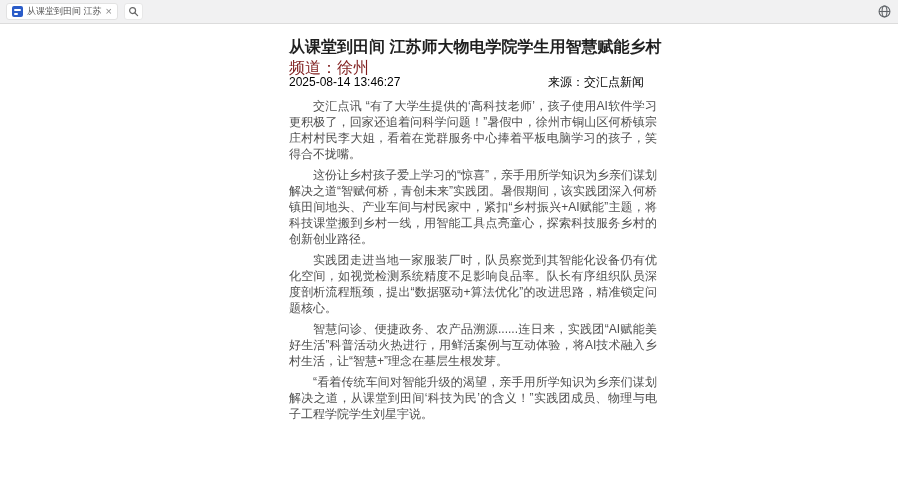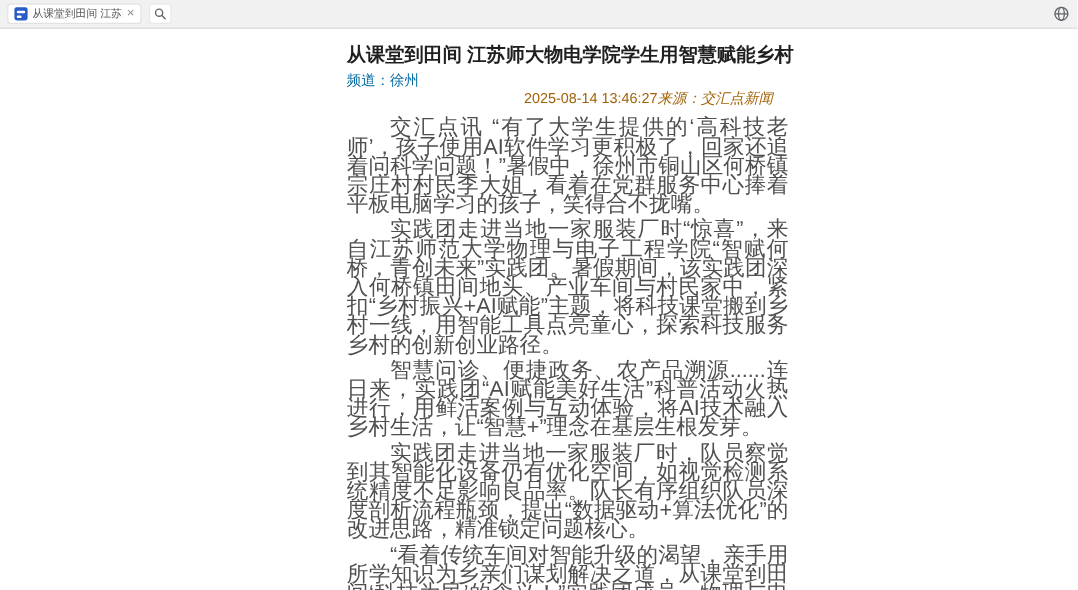--- a/index.html
+++ b/index.html
@@ -86,37 +86,37 @@
   .article-title {
     margin: 13px 0 0;
     font-size: 16px;
     line-height: 20px;
     font-weight: 700;
     color: #1f1f1f;
     white-space: nowrap;
   }
   .channel {
     margin-top: 4px;
-    font-size: 12px;
+    font-size: 16px;
     line-height: 13px;
-    color: #0369a1;
+    color: #7f1d1d;
   }
   .meta-row {
     display: flex;
-    justify-content: flex-end;
+    justify-content: space-between;
     margin-top: 2px;
     font-size: 12px;
     line-height: 13px;
-    color: #a16207;
+    color: #000000;
   }
-  .meta-row .source { margin-right: 13px; font-style: italic; }
+  .meta-row .source { margin-right: 13px; }
   .article { margin-top: 9px; }
   .article p {
     margin: 0 0 5px;
-    font-size: 18px;
+    font-size: 12px;
     line-height: 16px;
     color: #4f4f4f;
     text-align: justify;
     text-indent: 2em;
   }
 </style>
 </head>
 <body>
 
 <div class="tabbar">
@@ -145,19 +145,19 @@
 
 <div class="page">
   <h1 class="article-title">从课堂到田间 江苏师大物电学院学生用智慧赋能乡村</h1>
   <div class="channel">频道：徐州</div>
   <div class="meta-row">
     <span>2025-08-14 13:46:27</span>
     <span class="source">来源：交汇点新闻</span>
   </div>
   <div class="article">
     <p>交汇点讯 “有了大学生提供的‘高科技老师’，孩子使用AI软件学习更积极了，回家还追着问科学问题！”暑假中，徐州市铜山区何桥镇宗庄村村民李大姐，看着在党群服务中心捧着平板电脑学习的孩子，笑得合不拢嘴。</p>
-    <p>实践团走进当地一家服装厂时“惊喜”，来自江苏师范大学物理与电子工程学院“智赋何桥，青创未来”实践团。暑假期间，该实践团深入何桥镇田间地头、产业车间与村民家中，紧扣“乡村振兴+AI赋能”主题，将科技课堂搬到乡村一线，用智能工具点亮童心，探索科技服务乡村的创新创业路径。</p>
+    <p>这份让乡村孩子爱上学习的“惊喜”，亲手用所学知识为乡亲们谋划解决之道“智赋何桥，青创未来”实践团。暑假期间，该实践团深入何桥镇田间地头、产业车间与村民家中，紧扣“乡村振兴+AI赋能”主题，将科技课堂搬到乡村一线，用智能工具点亮童心，探索科技服务乡村的创新创业路径。</p>
+    <p>实践团走进当地一家服装厂时，队员察觉到其智能化设备仍有优化空间，如视觉检测系统精度不足影响良品率。队长有序组织队员深度剖析流程瓶颈，提出“数据驱动+算法优化”的改进思路，精准锁定问题核心。</p>
     <p>智慧问诊、便捷政务、农产品溯源......连日来，实践团“AI赋能美好生活”科普活动火热进行，用鲜活案例与互动体验，将AI技术融入乡村生活，让“智慧+”理念在基层生根发芽。</p>
-    <p>实践团走进当地一家服装厂时，队员察觉到其智能化设备仍有优化空间，如视觉检测系统精度不足影响良品率。队长有序组织队员深度剖析流程瓶颈，提出“数据驱动+算法优化”的改进思路，精准锁定问题核心。</p>
     <p>“看着传统车间对智能升级的渴望，亲手用所学知识为乡亲们谋划解决之道，从课堂到田间‘科技为民’的含义！”实践团成员、物理与电子工程学院学生刘星宇说。</p>
 
   </div>
 </div>
 
 </body></html>

